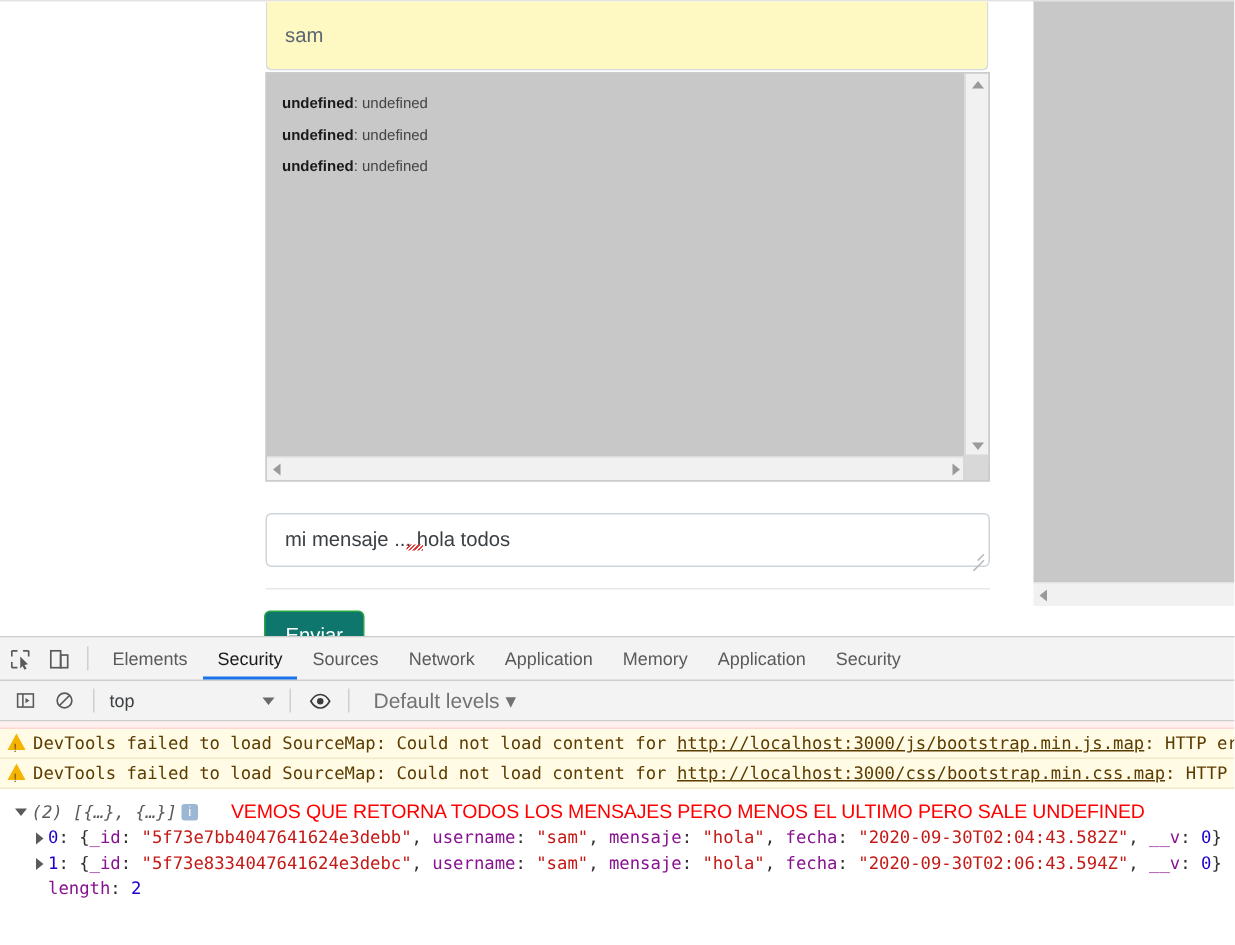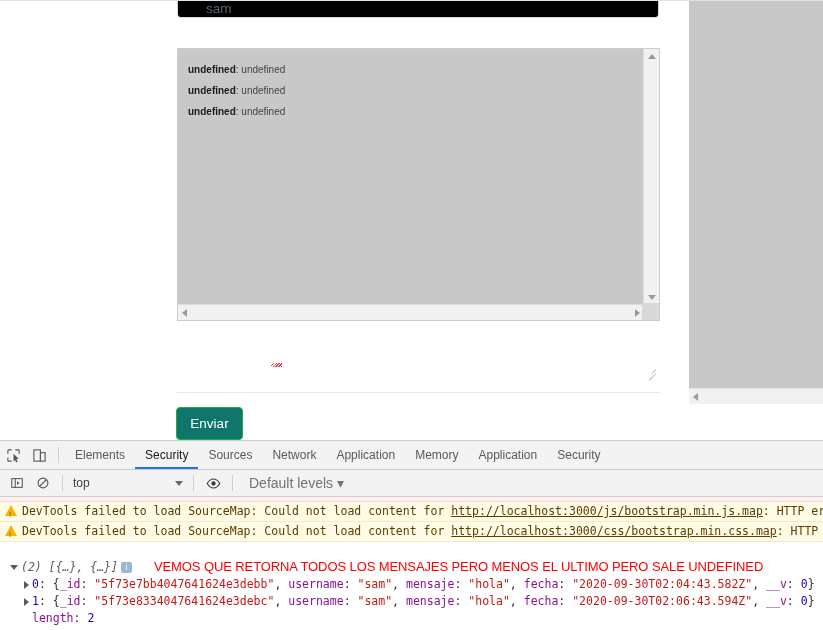--- a/index.html
+++ b/index.html
@@ -46,29 +46,29 @@
   
   .page-topline {
     position: absolute; left: 0; top: 0; width: 689px; height: 1px;
     background: #e3e3e3;
   }
 
   
   .username-input {
     position: absolute;
     left: 177px; top: 1px;
-    width: 482px; height: 17px;
-    background: #000000;
+    width: 482px; height: 46px;
+    background: #fef9c3;
     border: 1px solid #d3dae0;
     border-top: none;
     border-radius: 0 0 4px 4px;
     color: #5a6570;
     font-size: 13.5px;
     line-height: 28px;
-    padding: 0 28px;
+    padding: 0 12px;
     font-family: "Liberation Sans", sans-serif;
     outline: none;
   }
 
   
   .messages-box {
     position: absolute;
     left: 177px; top: 48px;
     width: 483px; height: 273px;
     background: #c8c8c8;
@@ -202,21 +202,21 @@
     color: #ffffff;
     font-family: "Liberation Sans", sans-serif;
     font-size: 13.5px;
     cursor: pointer;
     padding: 0;
   }
 
   
   #devtools {
     position: absolute;
-    left: 0; top: 440px;
+    left: 0; top: 424px;
     width: 823px; height: 190px;
     background: #ffffff;
     border-top: 1px solid #cdcdcd;
     font-family: "Liberation Sans", sans-serif;
     overflow: hidden;
   }
 
   .dt-tabbar {
     position: relative;
     height: 29px;
@@ -424,20 +424,21 @@
       <span class="arrow-u"></span>
       <span class="arrow-d"></span>
     </div>
     <div class="hscroll">
       <span class="arrow-l"></span>
       <span class="arrow-r"></span>
     </div>
     <div class="scroll-corner"></div>
   </div>
 
+  <textarea class="message-textarea" placeholder="" style="">mi mensaje ... hola todos</textarea>
   <div class="squiggle"></div>
   <div class="ta-grip">
     <i style="top:9px; width:10px;"></i>
     <i style="top:5px; width:6px;"></i>
   </div>
 
   <div class="hr-line"></div>
 
   <button class="enviar-button">Enviar</button>
 
@@ -512,21 +513,21 @@
     <div class="row warn">
       <span class="badge-warn"></span>
       <span>DevTools failed to load SourceMap: Could not load content for </span><a class="link">http://localhost:3000/js/bootstrap.min.js.map</a><span>: HTTP error:</span>
     </div>
 
     <div class="row warn">
       <span class="badge-warn"></span>
       <span>DevTools failed to load SourceMap: Could not load content for </span><a class="link">http://localhost:3000/css/bootstrap.min.css.map</a><span>: HTTP error</span>
     </div>
 
-    <div class="row plain" style="padding-left:0; padding-top:16px;">
+    <div class="row plain" style="padding-left:0; padding-top:6px;">
       <div class="obj-row" style="padding-left:10px;">
         <span class="tri"></span><span class="ital">(2)</span><span class="ital"> </span><span class="ital">[{…}, {…}]</span><span class="i-badge">i</span><span class="annot">VEMOS QUE RETORNA TODOS LOS MENSAJES PERO MENOS EL ULTIMO PERO SALE UNDEFINED</span>
       </div>
 
       <div class="obj-row" style="padding-left:24px;">
         <span class="tri closed"></span><span class="k-num">0</span><span class="k-plain">: {</span><span class="k-prop">_id</span><span class="k-plain">: </span><span class="k-str" style="display:inline">"5f73e7bb4047641624e3debb"</span><span class="k-plain">, </span><span class="k-prop">username</span><span class="k-plain">: </span><span class="k-str">"sam"</span><span class="k-plain">, </span><span class="k-prop">mensaje</span><span class="k-plain">: </span><span class="k-str">"hola"</span><span class="k-plain">, </span><span class="k-prop">fecha</span><span class="k-plain">: </span><span class="k-str">"2020-09-30T02:04:43.582Z"</span><span class="k-plain">, </span><span class="k-prop">__v</span><span class="k-plain">: </span><span class="k-num">0</span><span class="k-plain">}</span>
       </div>
 
       <div class="obj-row" style="padding-left:24px;">
         <span class="tri closed"></span><span class="k-num">1</span><span class="k-plain">: {</span><span class="k-prop">_id</span><span class="k-plain">: </span><span class="k-str">"5f73e8334047641624e3debc"</span><span class="k-plain">, </span><span class="k-prop">username</span><span class="k-plain">: </span><span class="k-str">"sam"</span><span class="k-plain">, </span><span class="k-prop">mensaje</span><span class="k-plain">: </span><span class="k-str">"hola"</span><span class="k-plain">, </span><span class="k-prop">fecha</span><span class="k-plain">: </span><span class="k-str">"2020-09-30T02:06:43.594Z"</span><span class="k-plain">, </span><span class="k-prop">__v</span><span class="k-plain">: </span><span class="k-num">0</span><span class="k-plain">}</span>

